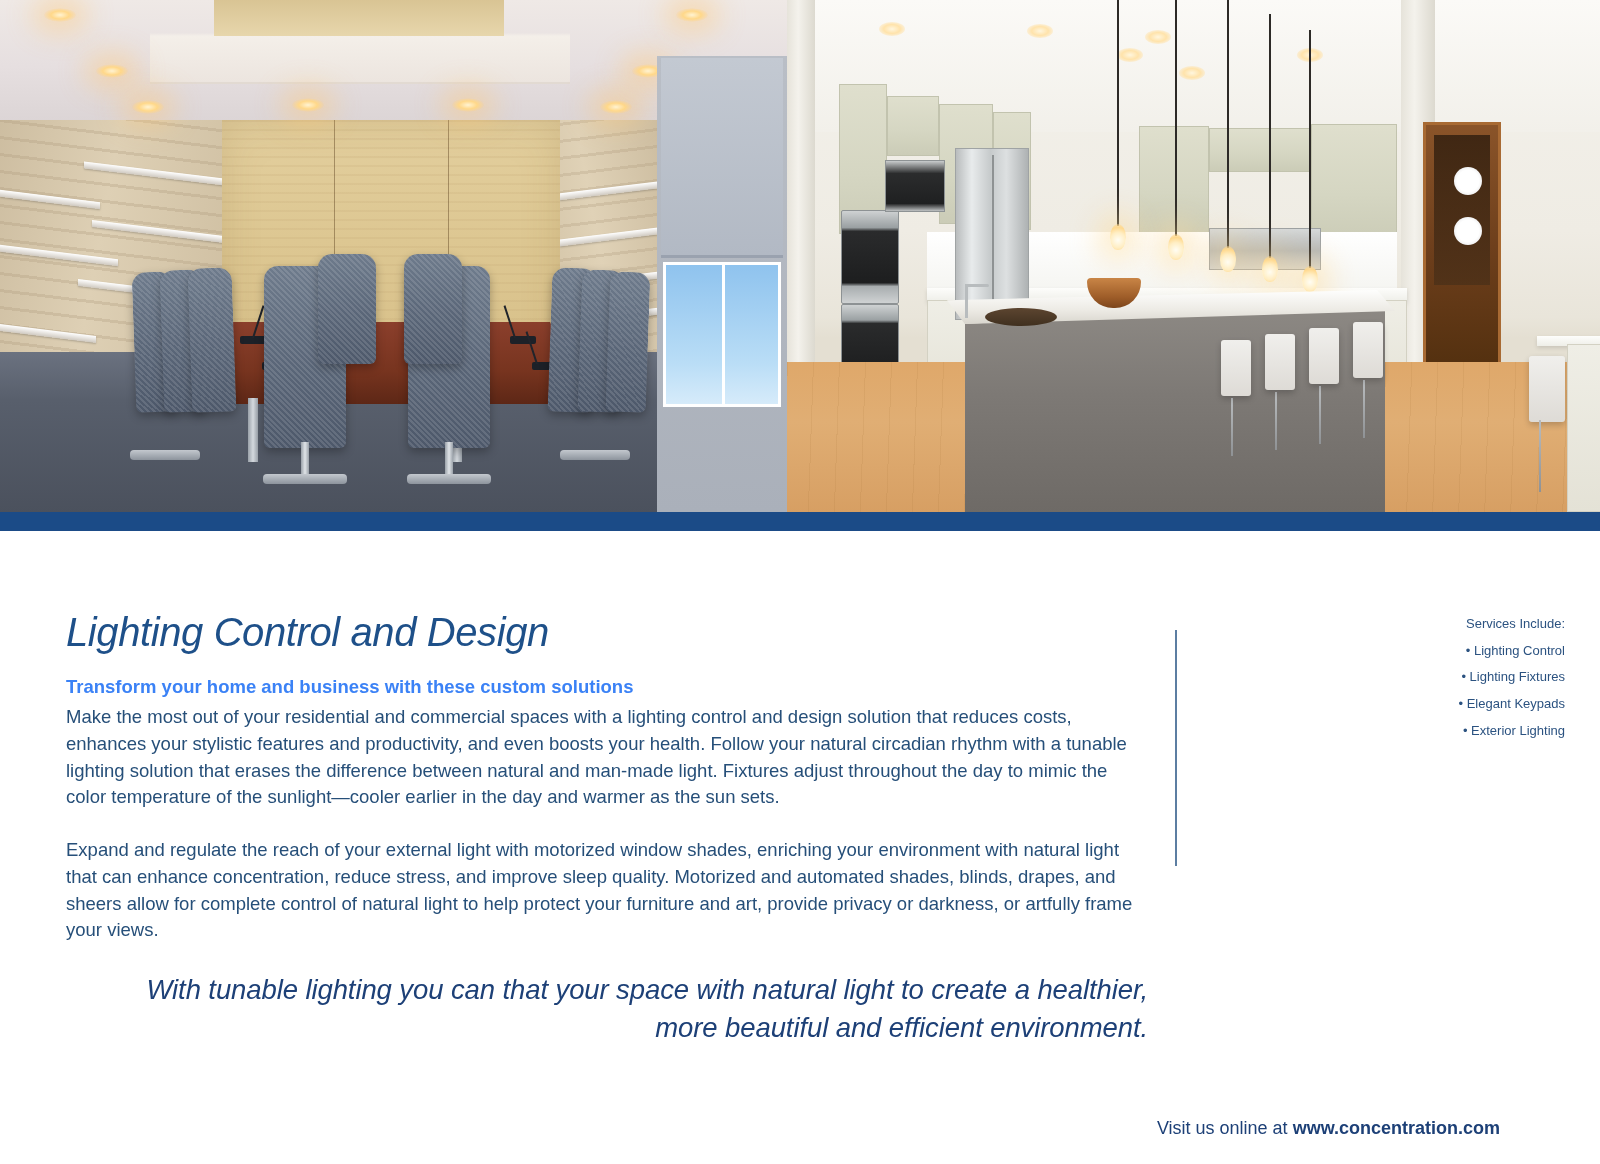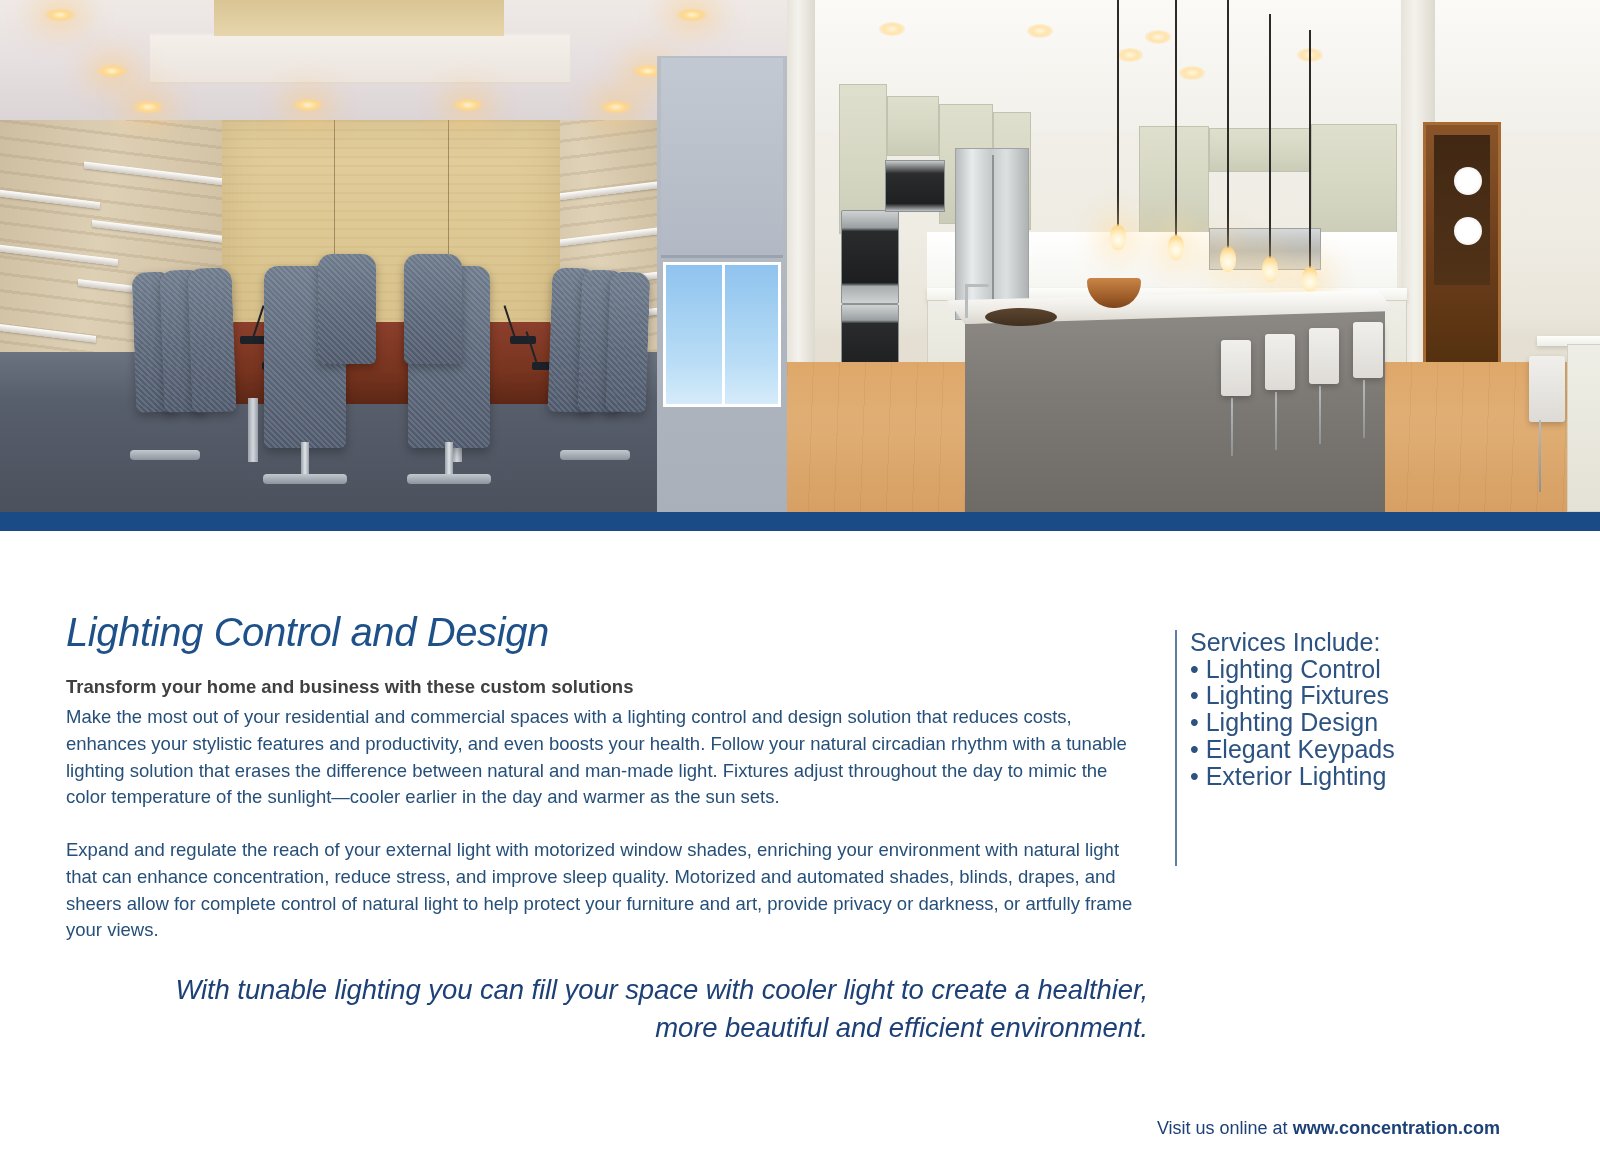--- a/index.html
+++ b/index.html
@@ -316,23 +316,24 @@
   .para-1 { top: 173px; }
   .para-2 { top: 306px; }
 
   .divider {
     position: absolute; left: 1175px; top: 99px;
     width: 2px; height: 236px;
     background: #5c7ea2;
   }
 
   .services {
-    position: absolute; left: 1190px; top: 98px;
+    position: absolute; left: 1190px; top: 80px;
     width: 375px;
-    font-size: 25px; line-height: 26.7px;
+    text-align: right;
+    font-size: 13px; line-height: 26.7px;
   }
   .services .svc-head { display: block; }
   .services .svc-item { display: block; }
 
   .pullquote {
     position: absolute; left: 140px; top: 440px;
     width: 1008px;
     text-align: right;
     font-size: 27.5px; font-style: italic; line-height: 38px;
     letter-spacing: -0.1px;
@@ -498,38 +499,37 @@
       <div class="k-lower-cab" style="left:780px; top:344px; width:40px; height:168px;"></div>
     </div>
   </div>
 
   <div class="blue-band" style="background: rgb(27, 75, 135);"></div>
 
   <div class="content">
 
     <h1 class="title" style="color: rgb(30, 80, 137);">Lighting Control and Design</h1>
 
-    <p class="lead" style="color: #404040;">Transform your home and business with these custom solutions</p>
+    <p class="lead" style="color: #3b82f6;">Transform your home and business with these custom solutions</p>
 
     <p class="para para-1" style="color: rgb(38, 79, 121);">Make the most out of your residential and commercial spaces with a lighting control and design solution that reduces costs, enhances your stylistic features and productivity, and even boosts your health. Follow your natural circadian rhythm with a tunable lighting solution that erases the difference between natural and man-made light. Fixtures adjust throughout the day to mimic the color temperature of the sunlight—cooler earlier in the day and warmer as the sun sets.</p>
     <p class="para para-2" style="color: rgb(38, 79, 121);">Expand and regulate the reach of your external light with motorized window shades, enriching your environment with natural light that can enhance concentration, reduce stress, and improve sleep quality.  Motorized and automated shades, blinds, drapes, and sheers allow for complete control of natural light to help protect your furniture and art, provide privacy or darkness, or artfully frame your views.</p>
 
     <div class="divider" style="background: rgb(92, 126, 162);"></div>
 
     <div class="services" style="color: rgb(43, 82, 128);">
       <span class="svc-head">Services Include:</span>
       <span class="svc-item">• Lighting Control</span>
       <span class="svc-item">• Lighting Fixtures</span>
-      <span class="svc-item">• Lighting Design</span>
       <span class="svc-item">• Elegant Keypads</span>
       <span class="svc-item">• Exterior Lighting</span>
     </div>
 
     <div class="pullquote" style="color: rgb(29, 64, 119);">
-      <span>With tunable lighting you can fill your space with cooler light to create a healthier,</span>
+      <span>With tunable lighting you can that your space with natural light to create a healthier,</span>
       <span>more beautiful and efficient environment.</span>
     </div>
 
     <div class="footer" style="color: rgb(29, 64, 119);">
       <span>Visit us online at </span><a class="url" href="#" style="text-decoration:none;color:inherit;">www.concentration.com</a>
     </div>
   </div>
 </div>
 
 </body></html>

